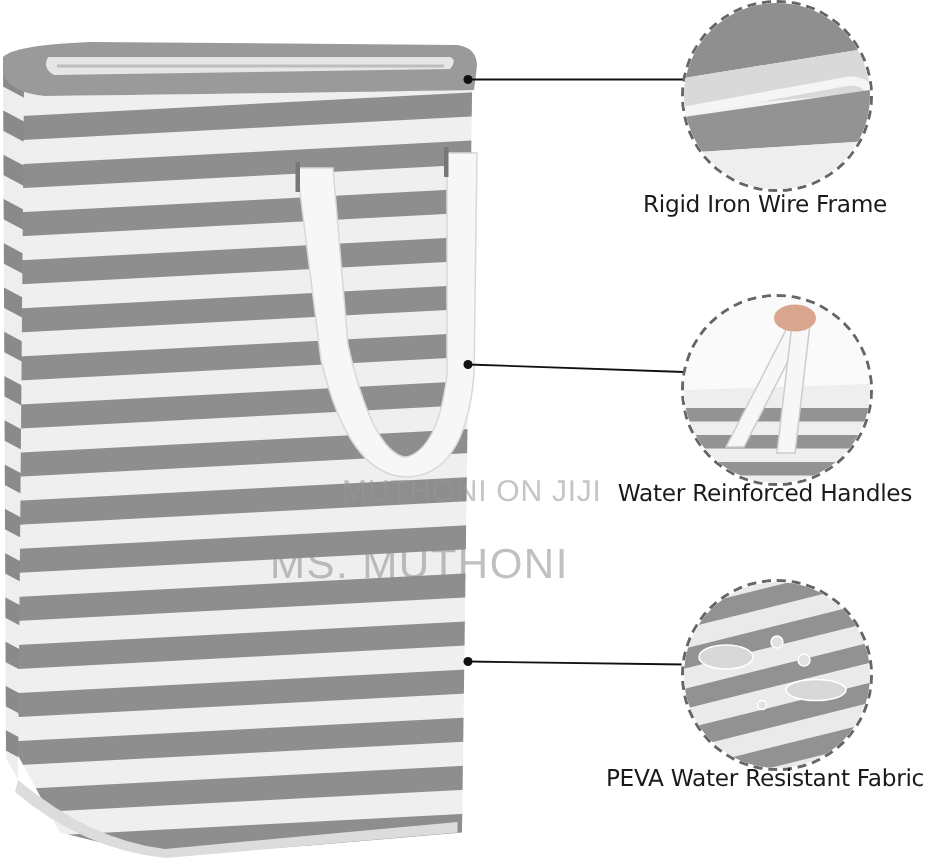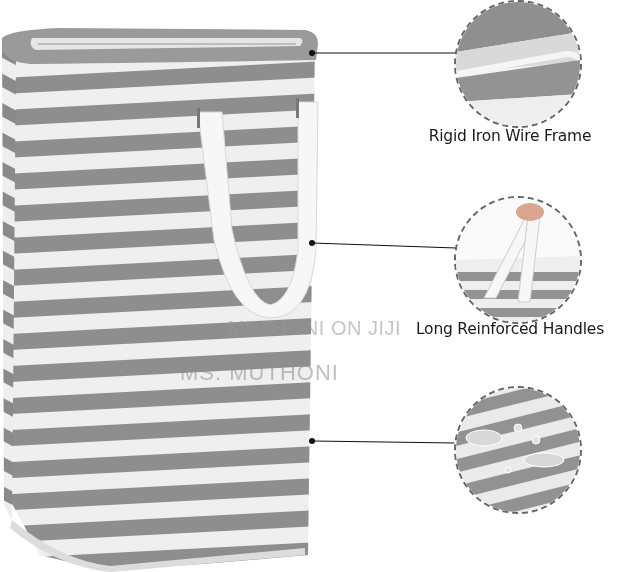--- a/index.html
+++ b/index.html
@@ -8,21 +8,21 @@
   .stage { position:absolute; left:0; top:0; width:620px; height:572px; }
   .basket-svg { position:absolute; left:0; top:0; }
   .callout-line { position:absolute; left:0; top:0; pointer-events:none; }
   .feature { position:absolute; width:220px; text-align:center; }
   .feature .circle { position:absolute; width:128px; height:128px; border-radius:50%;
          border:2px dashed #666; overflow:hidden; box-sizing:border-box; background:#fff; }
   .feature .label { position:absolute; left:0; width:220px; font-size:15.5px; color:#1a1a1a;
          letter-spacing:-0.2px; white-space:nowrap; text-align:center; }
   .wm1 { position:absolute; left:228px; top:317px; font-size:20px; color:rgba(150,150,150,0.55);
          font-family:"Liberation Sans", sans-serif; letter-spacing:0.5px; }
-  .wm2 { position:absolute; left:180px; top:360px; font-size:22px; color:rgba(140,140,140,0.55);
+  .wm2 { position:absolute; left:180px; top:360px; font-size:28px; color:rgba(140,140,140,0.55);
          font-family:"Liberation Sans", sans-serif; letter-spacing:1px; }
 </style>
 </head>
 <body>
 
 <div class="stage">
 
   <svg class="basket-svg" width="620" height="572" viewBox="0 0 620 572">
     <defs>
       <clipPath id="frontClip">
@@ -87,38 +87,39 @@
         <rect width="124" height="124" fill="#fafafa"></rect>
         <polygon points="0,62 124,58 124,124 0,124" fill="#eeeeee"></polygon>
         <rect x="0" y="74" width="124" height="9" fill="#939393"></rect>
         <rect x="0" y="92" width="124" height="9" fill="#939393"></rect>
         <rect x="0" y="110" width="124" height="9" fill="#939393"></rect>
         <path d="M28,100 L70,18 L82,18 L40,100 Z" fill="#f7f7f7" stroke="#ccc"></path>
         <path d="M72,18 L84,18 L74,104 L62,104 Z" fill="#f7f7f7" stroke="#ccc"></path>
         <ellipse cx="74" cy="14" rx="14" ry="9" fill="#d9a58e"></ellipse>
       </svg>
     </div>
-    <div class="label" style="top:130px;">Long Reinforced Handles</div>
+    <div class="label" style="top:130px;">Water Reinforced Handles</div>
   </div>
 
   <div class="feature" style="left:400px; top:380px; height:190px;">
     <div class="circle" style="left:54px; top:6px;">
       <svg width="124" height="124" viewBox="0 0 124 124">
         <rect width="124" height="124" fill="#eaeaea"></rect>
         <g transform="rotate(-14 62 62)">
           <rect x="-30" y="4" width="190" height="13" fill="#929292"></rect>
           <rect x="-30" y="30" width="190" height="13" fill="#929292"></rect>
           <rect x="-30" y="56" width="190" height="13" fill="#929292"></rect>
           <rect x="-30" y="82" width="190" height="13" fill="#929292"></rect>
           <rect x="-30" y="108" width="190" height="13" fill="#929292"></rect>
         </g>
         <ellipse cx="28" cy="50" rx="18" ry="8" fill="#d8d8d8" stroke="#fff"></ellipse>
         <ellipse cx="88" cy="72" rx="20" ry="7" fill="#d8d8d8" stroke="#fff"></ellipse>
         <circle cx="62" cy="40" r="4" fill="#e2e2e2" stroke="#fff"></circle>
         <circle cx="80" cy="52" r="4" fill="#e2e2e2" stroke="#fff"></circle>
         <circle cx="52" cy="82" r="3" fill="#e2e2e2" stroke="#fff"></circle>
       </svg>
     </div>
+    <div class="label" style="top:130px;">PEVA Water Resistant Fabric</div>
   </div>
 
   <div class="wm1">MUTHONI ON JIJI</div>
   <div class="wm2">MS. MUTHONI</div>
 </div>
 
 </body></html>

